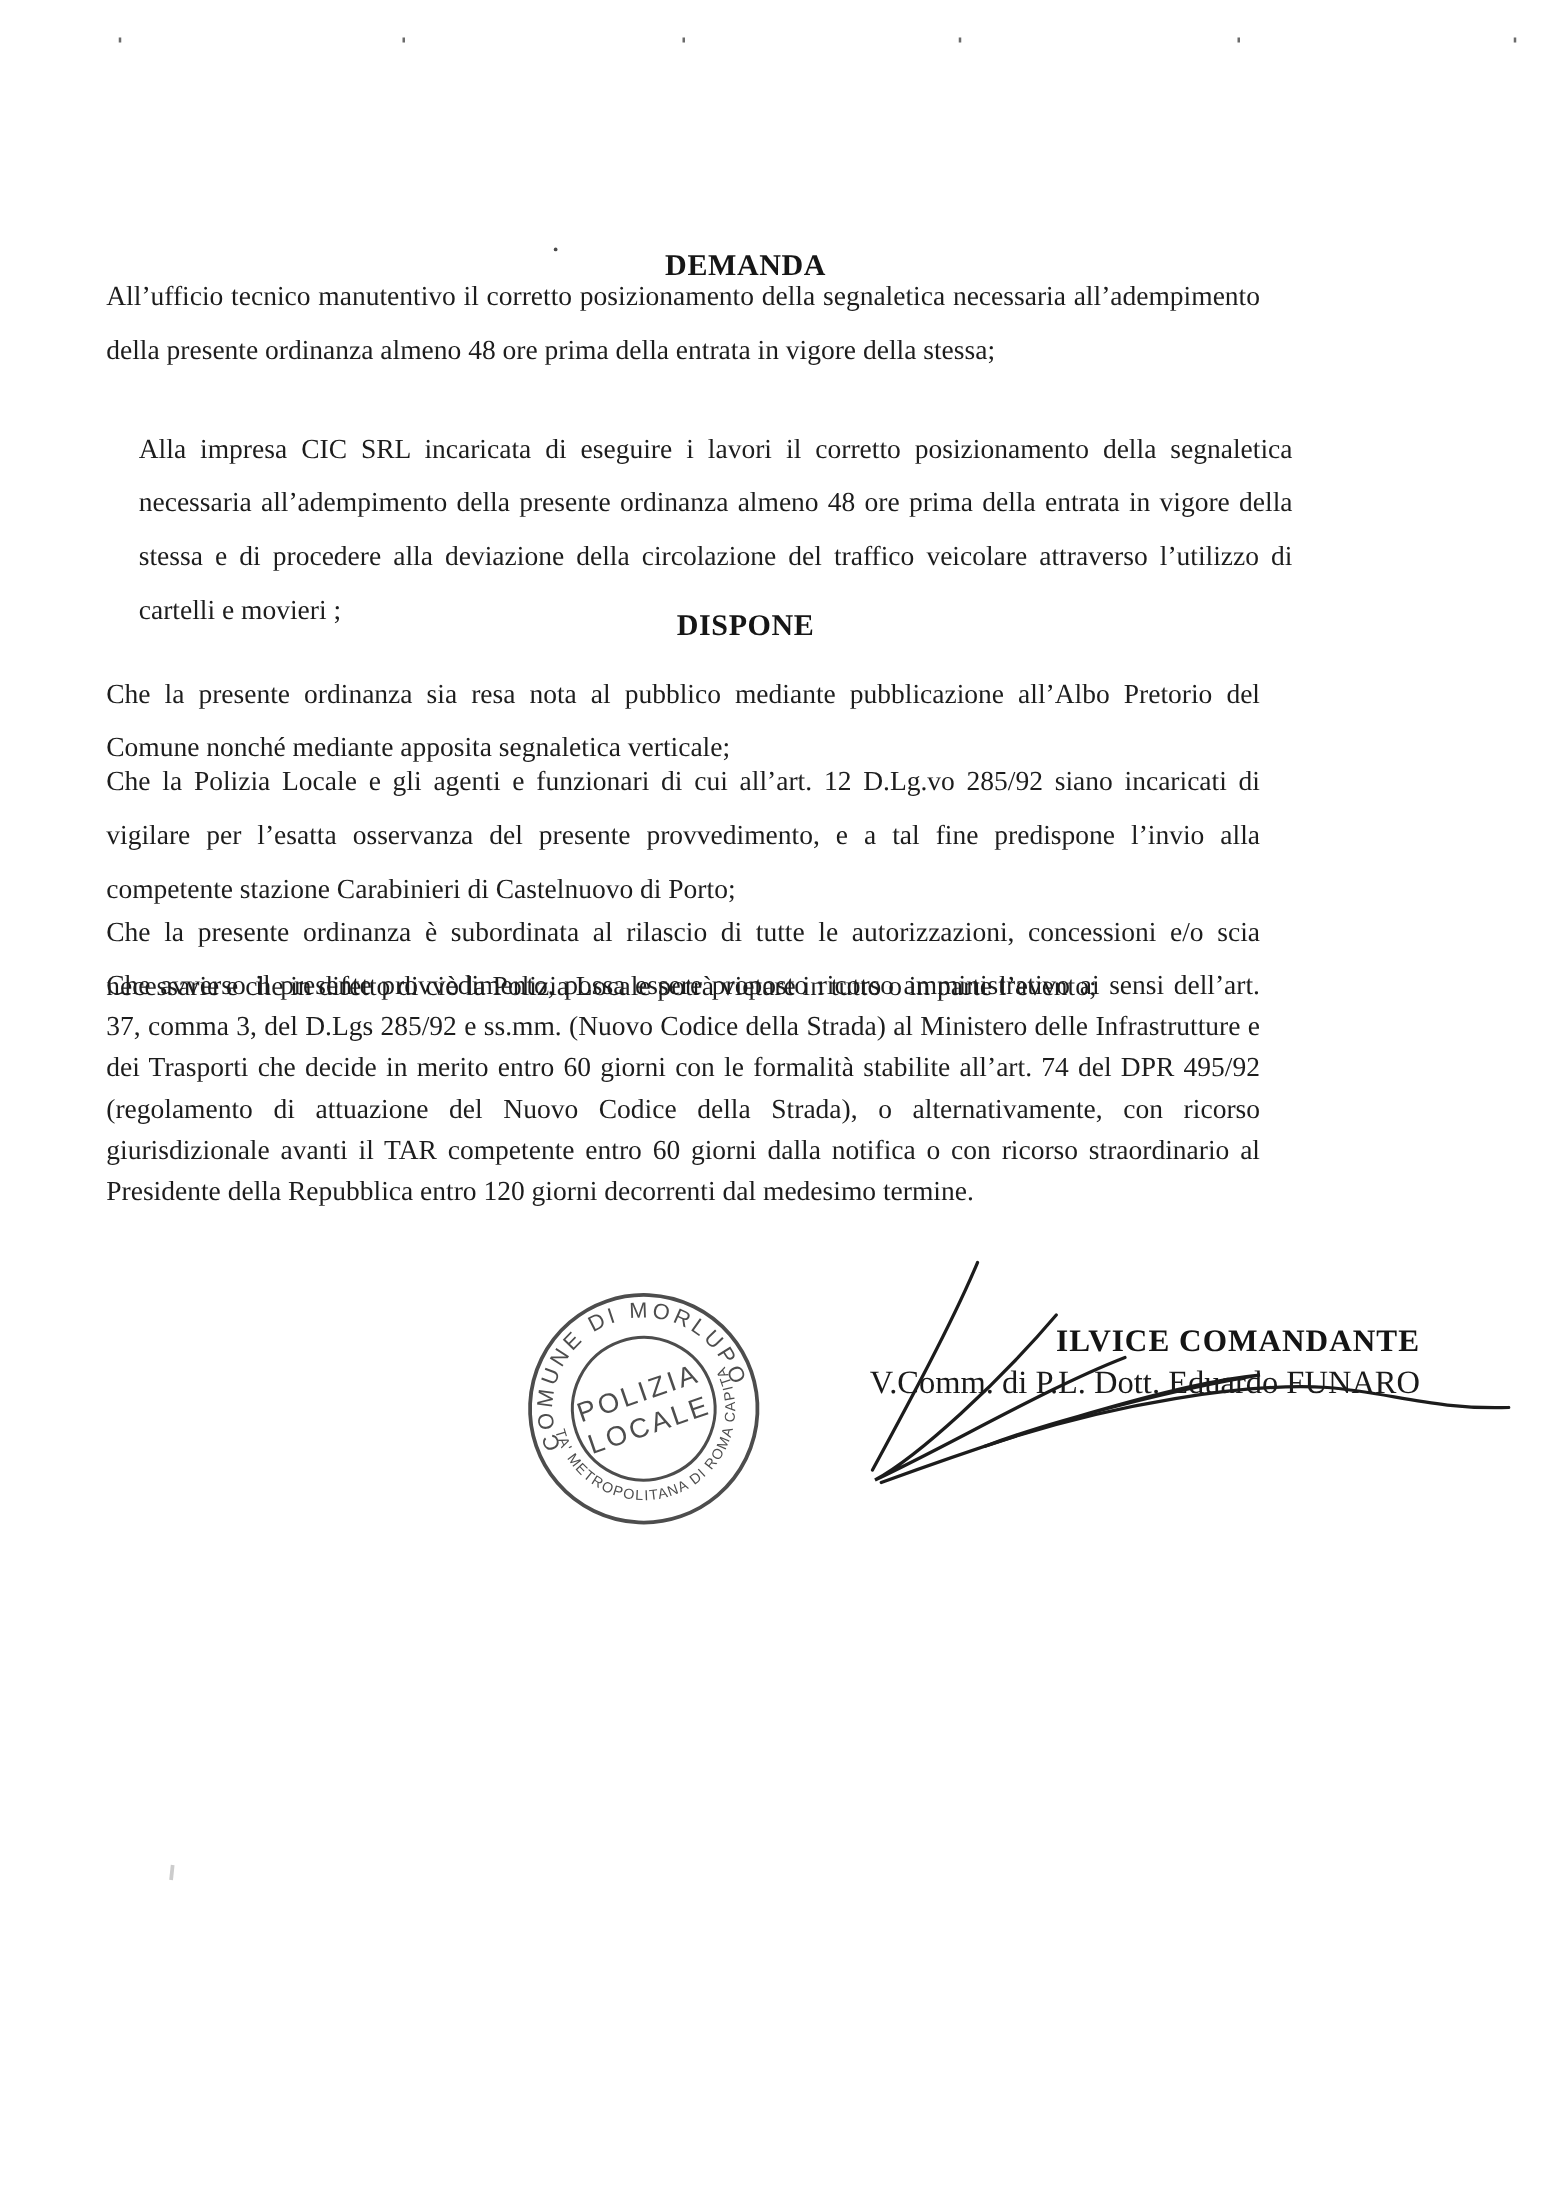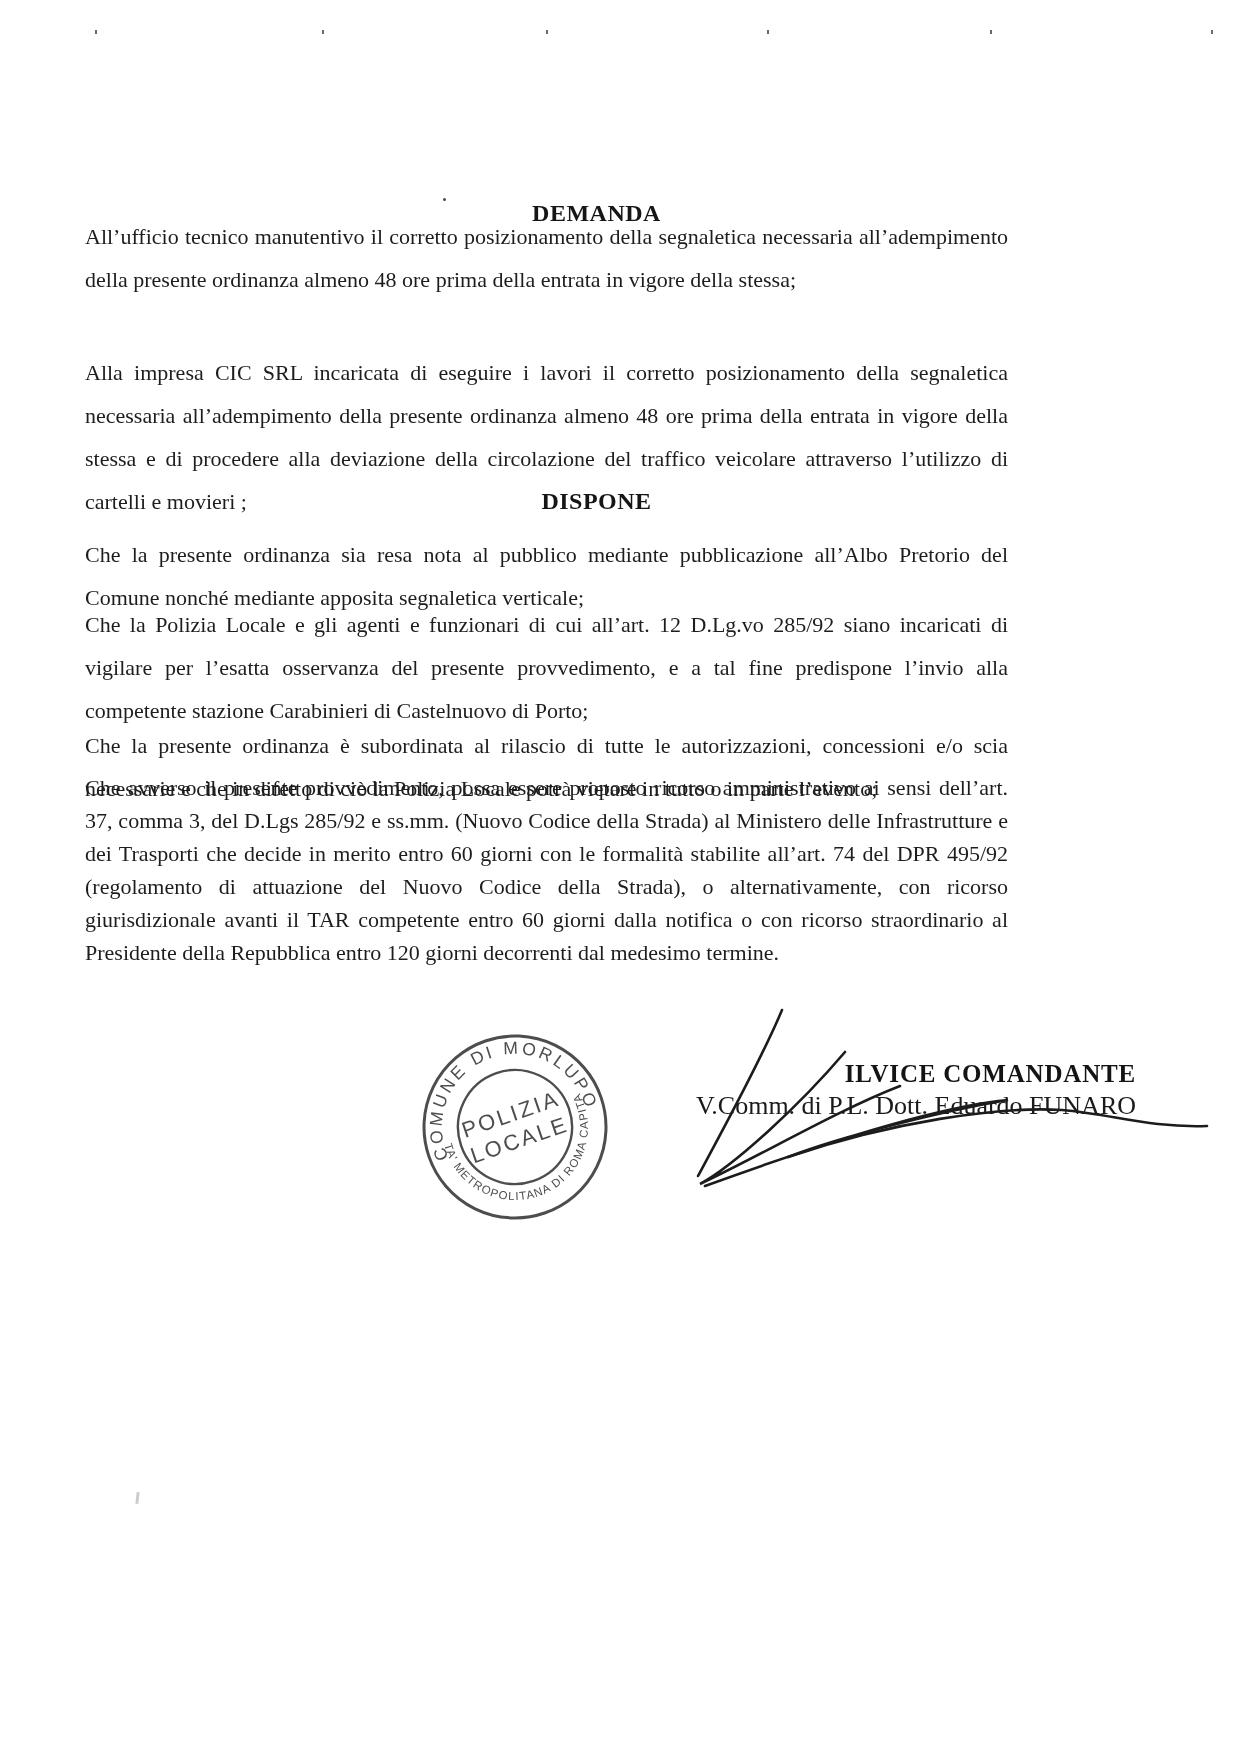--- a/index.html
+++ b/index.html
@@ -77,21 +77,21 @@
   <span class="scan-dot" style="left:767px;top:30px;"></span>
   <span class="scan-dot" style="left:990px;top:30px;"></span>
   <span class="scan-dot" style="left:1211px;top:30px;"></span>
 
   <span class="tiny-dot" style="left:443px;top:198px;"></span>
 
   <div class="abs heading" style="top:200px;">DEMANDA</div>
 
   <div class="abs para" style="top:215px;">All’ufficio tecnico manutentivo il corretto posizionamento della segnaletica necessaria all’adempimento della presente ordinanza almeno 48 ore prima della entrata in vigore della stessa;</div>
 
-  <div class="abs para" style="top:351px;">Alla impresa CIC SRL incaricata di eseguire i lavori il corretto posizionamento della segnaletica necessaria all’adempimento della presente ordinanza almeno 48 ore prima della entrata in vigore della stessa e di procedere alla deviazione della circolazione del traffico veicolare attraverso l’utilizzo di cartelli e movieri ;</div>
+  <div class="abs para" style="top:337px;margin-left:26px;">Alla impresa CIC SRL incaricata di eseguire i lavori il corretto posizionamento della segnaletica necessaria all’adempimento della presente ordinanza almeno 48 ore prima della entrata in vigore della stessa e di procedere alla deviazione della circolazione del traffico veicolare attraverso l’utilizzo di cartelli e movieri ;</div>
 
   <div class="abs para" style="top:533px;">Che la presente ordinanza sia resa nota al pubblico mediante pubblicazione all’Albo Pretorio del Comune nonché mediante apposita segnaletica verticale;</div>
 
   <div class="abs heading" style="top:488px;">DISPONE</div>
 
   <div class="abs para" style="top:603px;font-family:Liberation Serif, serif;">Che la Polizia Locale e gli agenti e funzionari di cui all’art. 12 D.Lg.vo 285/92  siano incaricati di vigilare per l’esatta osservanza del presente provvedimento, e a tal fine predispone l’invio alla competente stazione Carabinieri di Castelnuovo di Porto;</div>
 
   <div class="abs para" style="top:696px;margin-top:28px;">Che la presente ordinanza è subordinata al rilascio di tutte le autorizzazioni, concessioni e/o scia necessarie e che in difetto di ciò la Polizia Locale potrà vietare in tutto o in parte l’evento;</div>
 
   <div class="abs para" style="top:771px; line-height:33px;">Che avverso il presente provvedimento, possa essere proposto ricorso amministrativo ai sensi dell’art. 37, comma 3, del D.Lgs 285/92 e ss.mm. (Nuovo Codice della Strada) al Ministero delle Infrastrutture e dei Trasporti che decide in merito entro 60 giorni con le formalità stabilite all’art. 74 del DPR 495/92 (regolamento di attuazione del Nuovo Codice della Strada), o alternativamente, con ricorso giurisdizionale avanti il TAR competente entro 60 giorni dalla notifica o con ricorso straordinario al Presidente della Repubblica entro 120 giorni decorrenti dal medesimo termine.</div>

